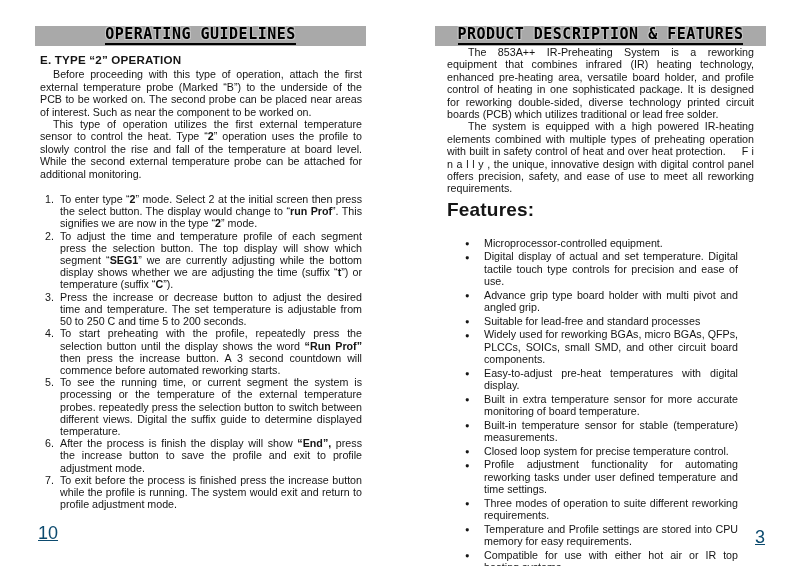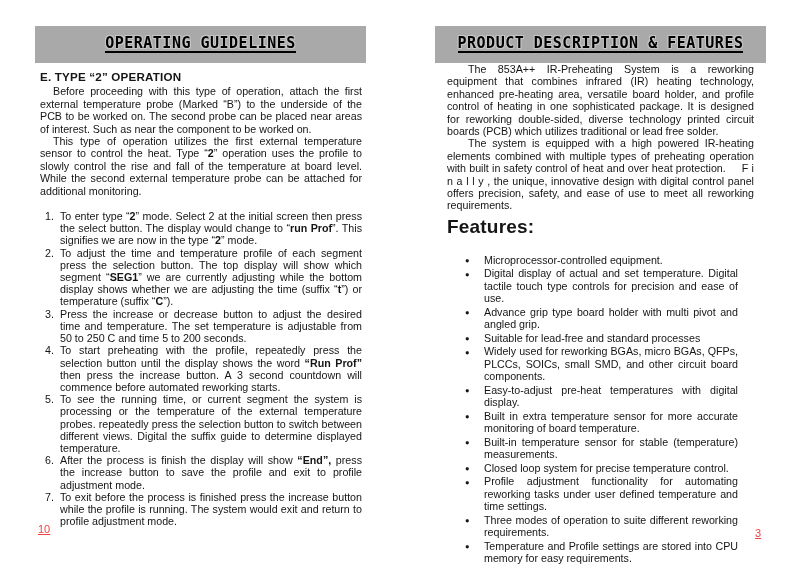--- a/index.html
+++ b/index.html
@@ -9,21 +9,21 @@
     position: relative; overflow: hidden;
     font-family: "Liberation Sans", sans-serif;
     color: var(--body-text, #151515);
     -webkit-font-smoothing: antialiased;
   }
   .page { position: absolute; top: 26px; }
   .page-left  { left: 35px;  width: 331px; }
   .page-right { left: 435px; width: 331px; }
 
   .bar {
-    height: 37px;
+    height: 20px;
     background: var(--header-bar-bg, #a9a9a9);
     display: flex; align-items: center; justify-content: center;
   }
   .bar-title {
     font-family: "DejaVu Sans Mono", monospace;
     font-weight: bold; font-size: 15px; letter-spacing: 0.5px;
     color: var(--header-text, #000);
     border-bottom: 2px solid currentColor; padding-bottom: 0px; line-height: 1.05;
     text-shadow: -1px -1px 0 #c6c6c6, 1px -1px 0 #c6c6c6, -1px 1px 0 #c6c6c6, 1px 1px 0 #c6c6c6;
     white-space: nowrap;
@@ -54,21 +54,21 @@
   ul.bullets { list-style: none; margin: 16px; padding: 0; }
   ul.bullets li {
     position: relative; padding-left: 21px; margin-bottom: 1px;
     text-align: justify; line-height: 12.5px;
   }
   ul.bullets li::before {
     content: "\25CF";
     position: absolute; left: 2px; top: 1.5px; font-size: 7.5px;
   }
 
-  .pagenum { position: absolute; font-size: 11px; color: #ef4444; text-decoration: underline; }
+  .pagenum { position: absolute; font-size: 18px; color: #0c4a6e; text-decoration: underline; }
   .pagenum-left  { left: 38px;  top: 523px; }
   .pagenum-right { left: 755px; top: 527px; }
 
   b { font-weight: bold; }
 </style>
 </head>
 <body>
 
 <section class="page page-left">
   <header class="bar">

